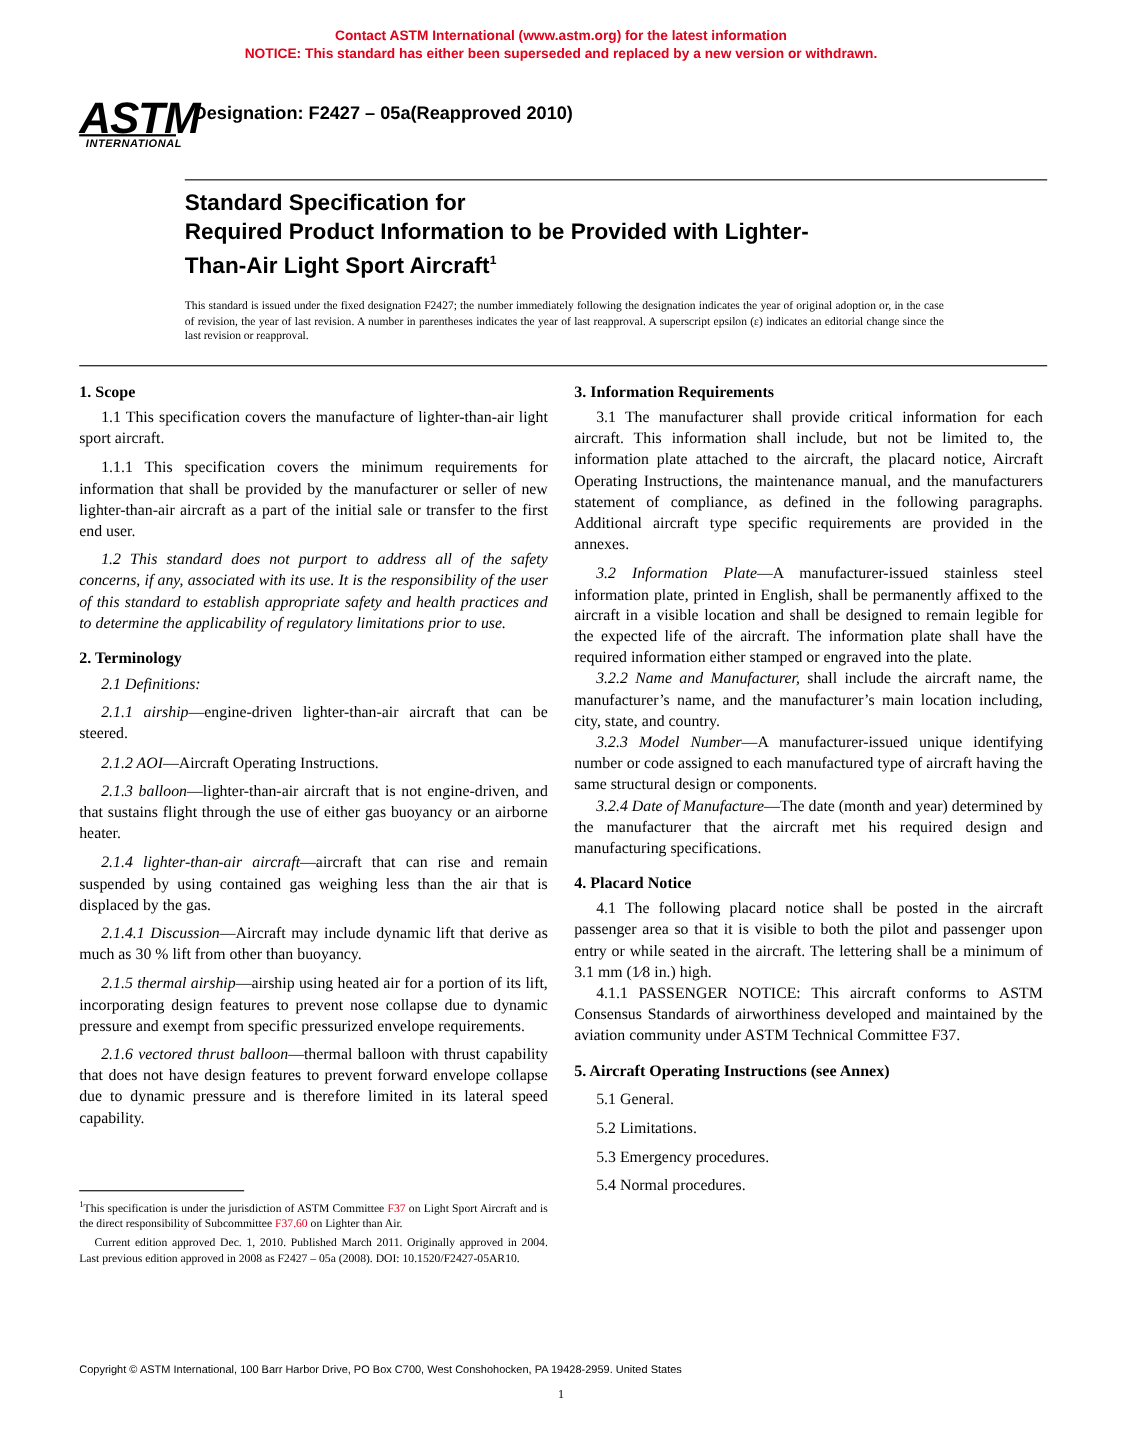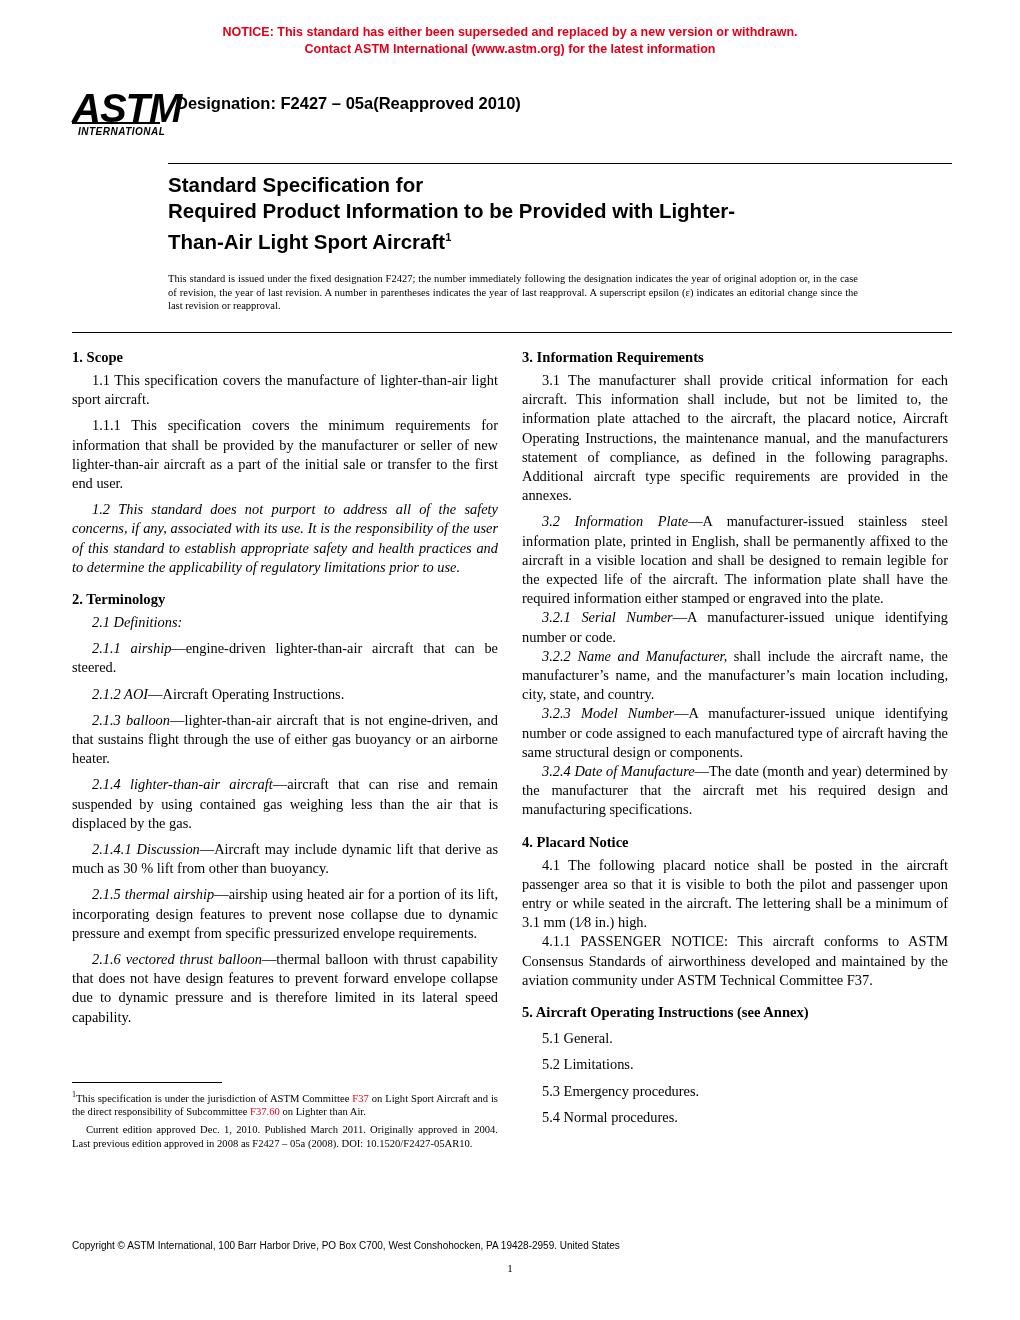--- a/index.html
+++ b/index.html
@@ -198,22 +198,22 @@
     text-align: center;
     font-size: 11px;
   }
 </style>
 </head>
 <body>
 
 <div class="page">
 
   <div class="notice">
+    <div>Contact ASTM International (www.astm.org) for the latest information</div>
     <div>NOTICE: This standard has either been superseded and replaced by a new version or withdrawn.</div>
-    <div>Contact ASTM International (www.astm.org) for the latest information</div>
   </div>
 
   <div class="header">
     <div class="astm-logo">
       <div class="bigword">ASTM</div>
       <div class="rule"></div>
       <div class="sub">INTERNATIONAL</div>
     </div>
     <div class="designation">Designation: F2427 – 05a(Reapproved 2010)</div>
   </div>
@@ -244,21 +244,20 @@
     <p class="par gap"><span class="ital">2.1.4 lighter-than-air aircraft</span><span>—aircraft that can rise and remain suspended by using contained gas weighing less than the air that is displaced by the gas.</span></p>
     <p class="par gap"><span class="ital">2.1.4.1 Discussion</span><span>—Aircraft may include dynamic lift that derive as much as 30 % lift from other than buoyancy.</span></p>
     <p class="par gap"><span class="ital">2.1.5 thermal airship</span><span>—airship using heated air for a portion of its lift, incorporating design features to prevent nose collapse due to dynamic pressure and exempt from specific pressurized envelope requirements.</span></p>
     <p class="par gap"><span class="ital">2.1.6 vectored thrust balloon</span><span>—thermal balloon with thrust capability that does not have design features to prevent forward envelope collapse due to dynamic pressure and is therefore limited in its lateral speed capability.</span></p>
   </div>
 
   <div class="col col-right">
     <h2 class="sec">3.  Information Requirements</h2>
     <p class="par">3.1 The manufacturer shall provide critical information for each aircraft. This information shall include, but not be limited to, the information plate attached to the aircraft, the placard notice, Aircraft Operating Instructions, the maintenance manual, and the manufacturers statement of compliance, as defined in the following paragraphs. Additional aircraft type specific requirements are provided in the annexes.</p>
     <p class="par gap"><span class="ital">3.2 Information Plate</span><span>—A manufacturer-issued stainless steel information plate, printed in English, shall be permanently affixed to the aircraft in a visible location and shall be designed to remain legible for the expected life of the aircraft. The information plate shall have the required information either stamped or engraved into the plate.</span></p>
-    <p class="par"><span class="ital">3.2.1 Serial Number</span><span>—A manufacturer-issued unique identifying number or code.</span></p>
     <p class="par"><span class="ital">3.2.2 Name and Manufacturer,</span><span> shall include the aircraft name, the manufacturer’s name, and the manufacturer’s main location including, city, state, and country.</span></p>
     <p class="par"><span class="ital">3.2.3 Model Number</span><span>—A manufacturer-issued unique identifying number or code assigned to each manufactured type of aircraft having the same structural design or components.</span></p>
     <p class="par"><span class="ital">3.2.4 Date of Manufacture</span><span>—The date (month and year) determined by the manufacturer that the aircraft met his required design and manufacturing specifications.</span></p>
 
     <h2 class="sec spaced">4.  Placard Notice</h2>
     <p class="par">4.1 The following placard notice shall be posted in the aircraft passenger area so that it is visible to both the pilot and passenger upon entry or while seated in the aircraft. The lettering shall be a minimum of 3.1 mm (1⁄8 in.) high.</p>
     <p class="par">4.1.1 PASSENGER NOTICE: This aircraft conforms to ASTM Consensus Standards of airworthiness developed and maintained by the aviation community under ASTM Technical Committee F37.</p>
 
     <h2 class="sec spaced">5.  Aircraft Operating Instructions (see Annex)</h2>
     <p class="par gap list-item">5.1 General.</p>

